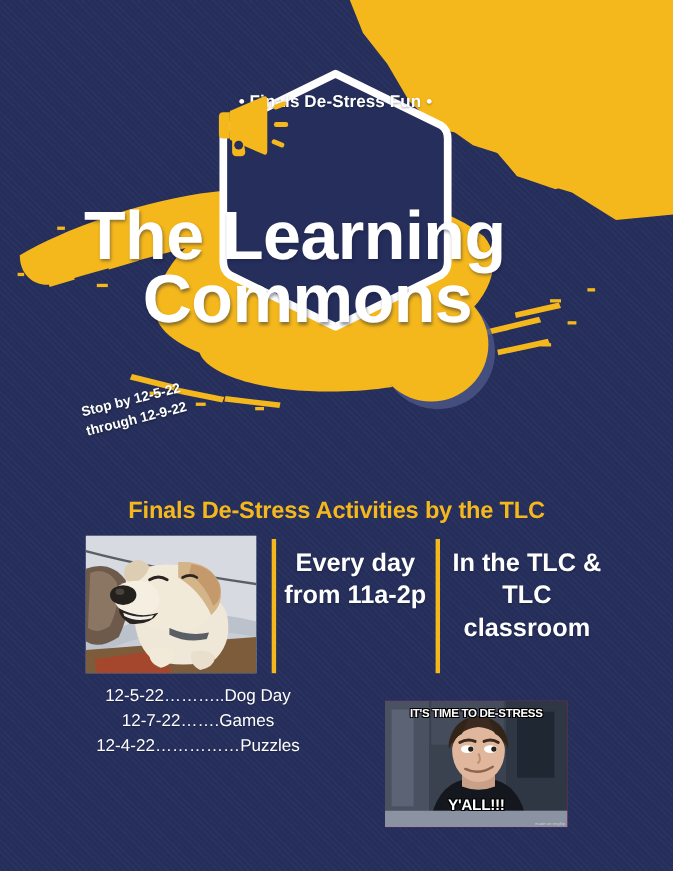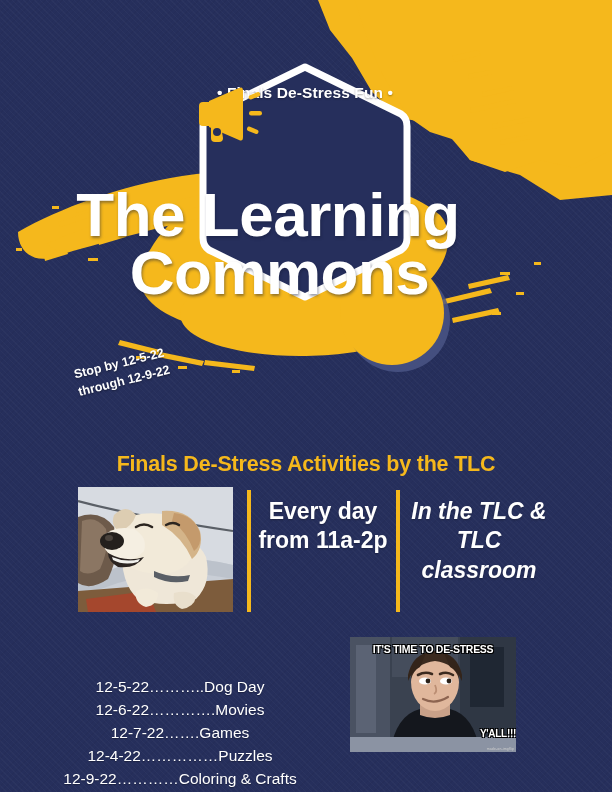--- a/index.html
+++ b/index.html
@@ -74,44 +74,44 @@
   .vrule{position:absolute;top:3px;width:4px;height:122px;background:#f5b81c;}
   .vrule.a{left:247px;}
   .vrule.b{left:396px;}
 
   .col{
     position:absolute;top:10px;color:#fff;text-align:center;
     font-size:23px;font-weight:bold;line-height:1.28;
     text-shadow:0 1px 2px rgba(0,0,0,.3);
   }
   .col.when{left:258px;width:130px;}
-  .col.where{left:404px;width:150px;font-style:italic;}
+  .col.where{left:404px;width:150px;}
 
   
   .schedule{
-    position:absolute;left:40px;top:676px;width:280px;
+    position:absolute;left:40px;top:622px;width:280px;
     color:#fff;font-size:15.5px;line-height:1.48;text-align:center;
     text-shadow:0 1px 1px rgba(0,0,0,.3);
   }
   .schedule div{white-space:nowrap;}
 
   
   .meme{
     position:absolute;left:350px;top:637px;width:166px;height:115px;
     background:#be185d;overflow:hidden;
   }
   .meme .photo{position:absolute;inset:0;}
   .meme-top,.meme-bot{
     position:absolute;left:0;width:100%;text-align:center;
     color:#fff;font-weight:bold;font-family:"Liberation Sans",sans-serif;
     text-shadow:-1px -1px 0 #000,1px -1px 0 #000,-1px 1px 0 #000,1px 1px 0 #000;
     letter-spacing:-.3px;
   }
   .meme-top{top:6px;font-size:10.5px;}
-  .meme-bot{bottom:13px;font-size:10px;text-align:right;}
+  .meme-bot{bottom:13px;font-size:14px;}
   .meme-wm{
     position:absolute;right:2px;bottom:1px;
     font-size:3.4px;color:#cfcfcf;letter-spacing:.2px;
     font-family:"Liberation Sans",sans-serif;
   }
 </style>
 </head>
 <body>
 
 <div class="poster">
@@ -280,24 +280,22 @@
 
     <div class="col when">Every day from 11a-2p</div>
 
     <div class="vrule b"></div>
 
     <div class="col where">In the TLC &amp; TLC classroom</div>
   </div>
 
   <div class="schedule">
     <div>12-5-22………..Dog Day</div>
-    <div>12-6-22………….Movies</div>
     <div>12-7-22…….Games</div>
     <div>12-4-22……………Puzzles</div>
-    <div>12-9-22…………Coloring &amp; Crafts</div>
   </div>
 
   <div class="meme">
     <svg class="photo" width="166" height="115" viewBox="0 0 166 115" preserveAspectRatio="none">
       <rect width="166" height="115" fill="#2b3340"></rect>
 
       <rect x="0" y="0" width="166" height="100" fill="#3a4250"></rect>
       <rect x="0" y="0" width="40" height="100" fill="#4a5262"></rect>
       <rect x="6" y="8" width="20" height="88" fill="#5b6374"></rect>
       <rect x="110" y="0" width="56" height="100" fill="#2f3744"></rect>

